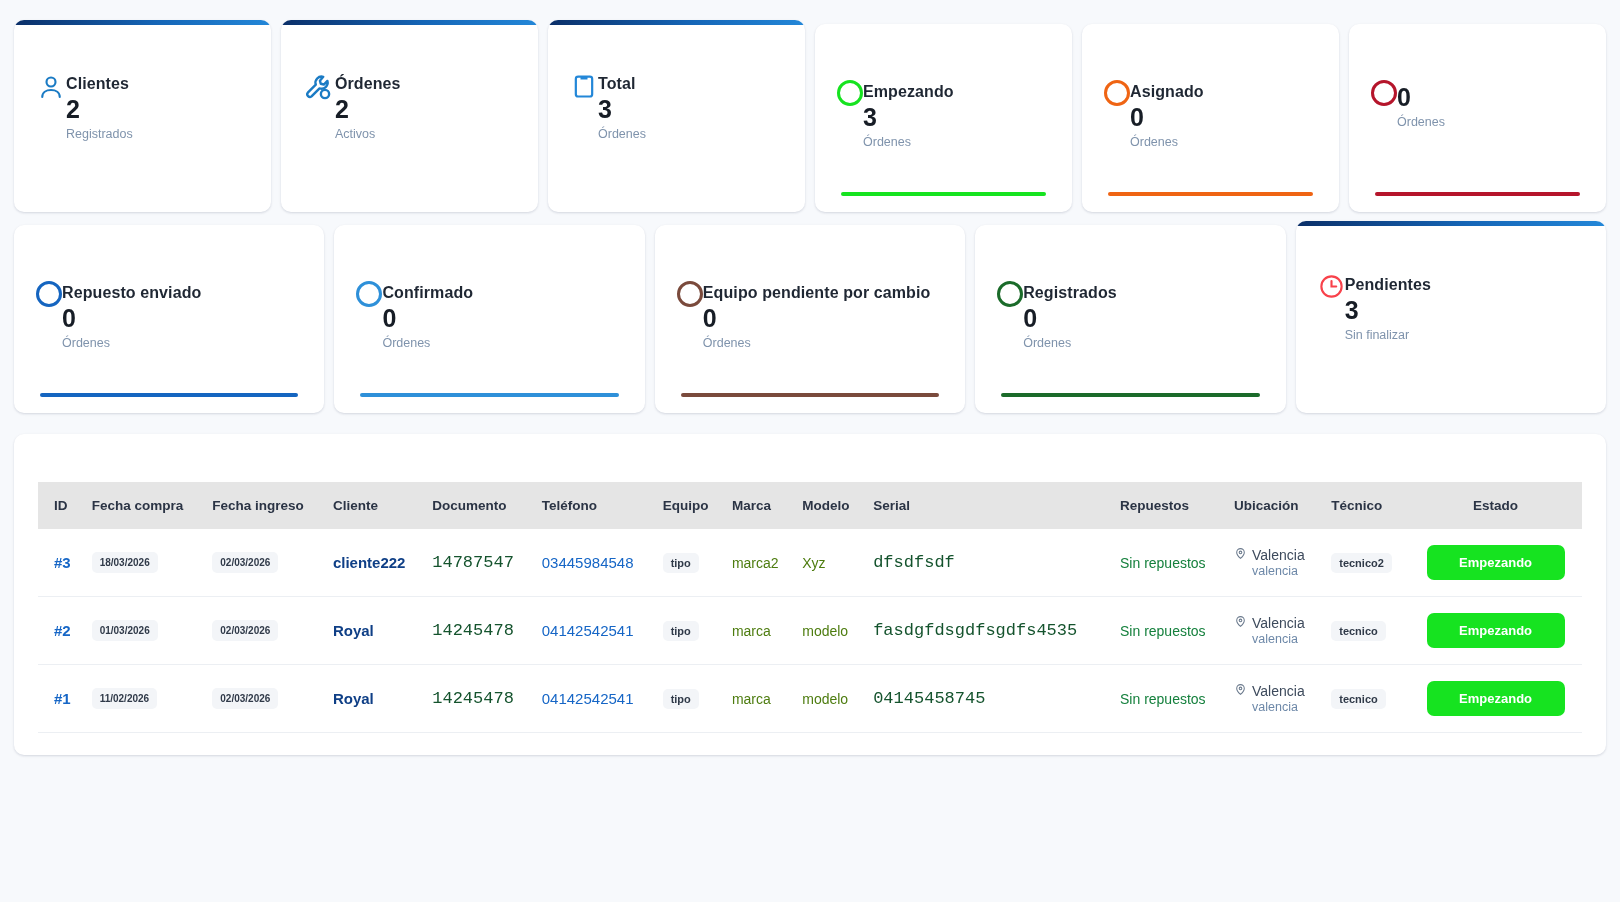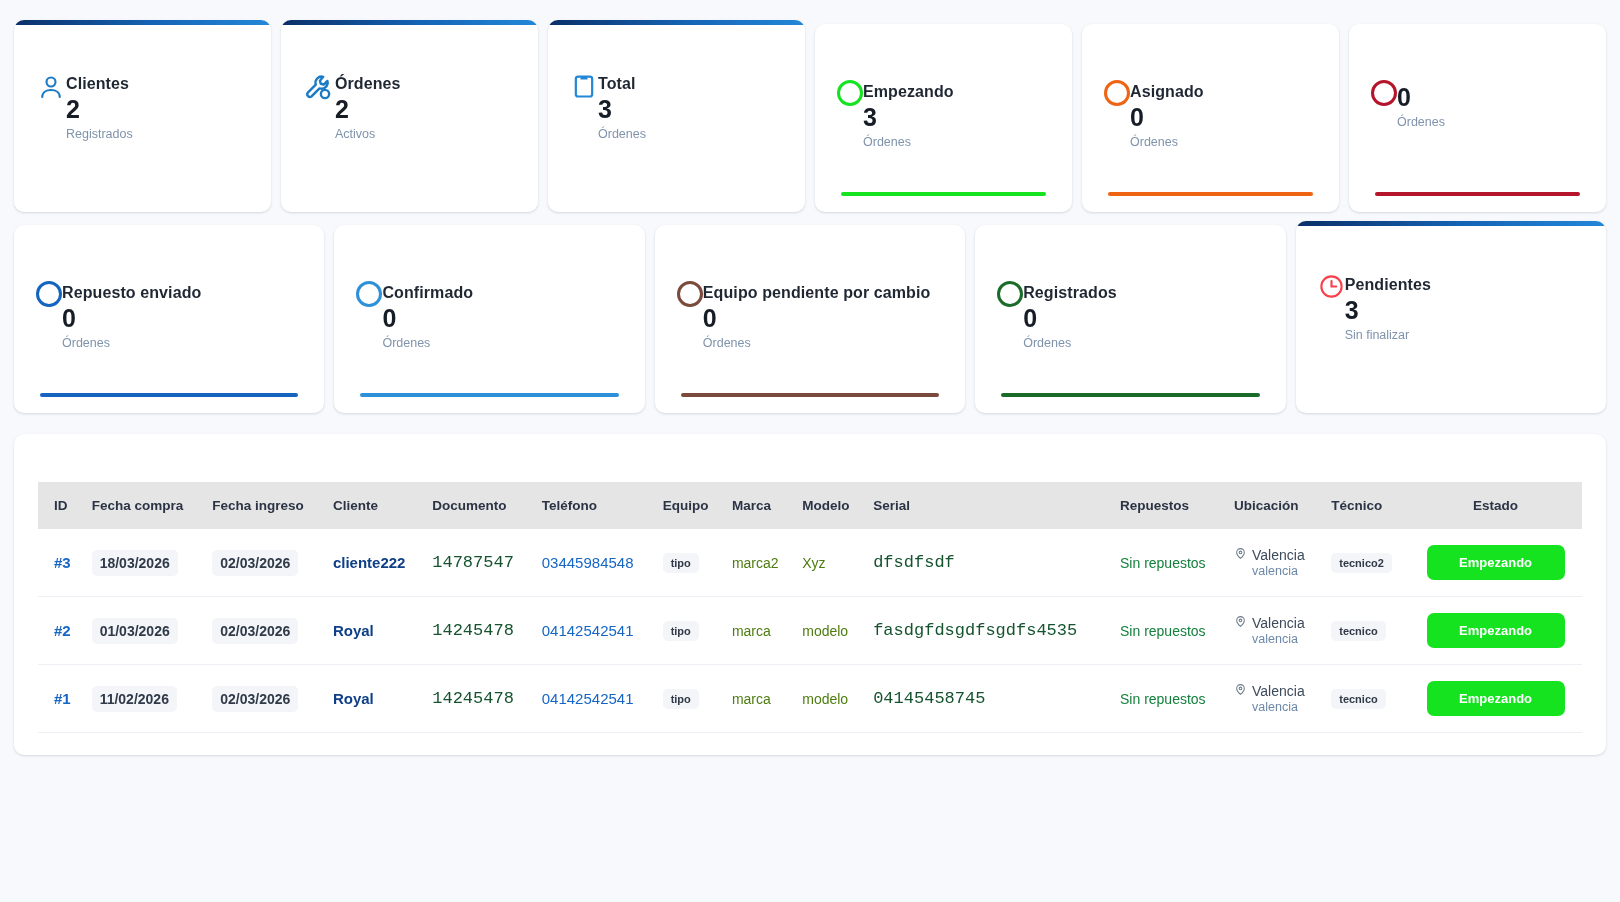--- a/index.html
+++ b/index.html
@@ -71,21 +71,21 @@
   tbody td {
     padding: 16px 8px; font-size: 14px; color: #2b3445;
     border-bottom: 1px solid #eceff3; vertical-align: middle; white-space: nowrap;
   }
   tbody td:first-child { padding-left: 16px; }
   tbody tr:last-child td { border-bottom: 1px solid #eceff3; }
 
   .id-cell { color: #1666c6; font-weight: 700; font-size: 15px; }
   .pill-date {
     display: inline-block; background: #f3f5f8; border-radius: 5px;
-    padding: 5px 8px; font-size: 14px; font-weight: 700; color: #303a49;
+    padding: 5px 8px; font-size: 10px; font-weight: 700; color: #303a49;
     font-family: "Liberation Sans", sans-serif;
   }
   .cliente { font-weight: 700; color: #0f3f86; font-size: 15px; }
   .mono-pink {
     font-family: "Liberation Mono", monospace; font-size: 17px; color: #14532d;
   }
   .tel { color: #1666c6; font-size: 15px; }
   .pill-tiny {
     display: inline-block; background: #f3f5f8; border-radius: 5px;
     padding: 4px 8px; font-size: 11px; font-weight: 700; color: #303a49;

